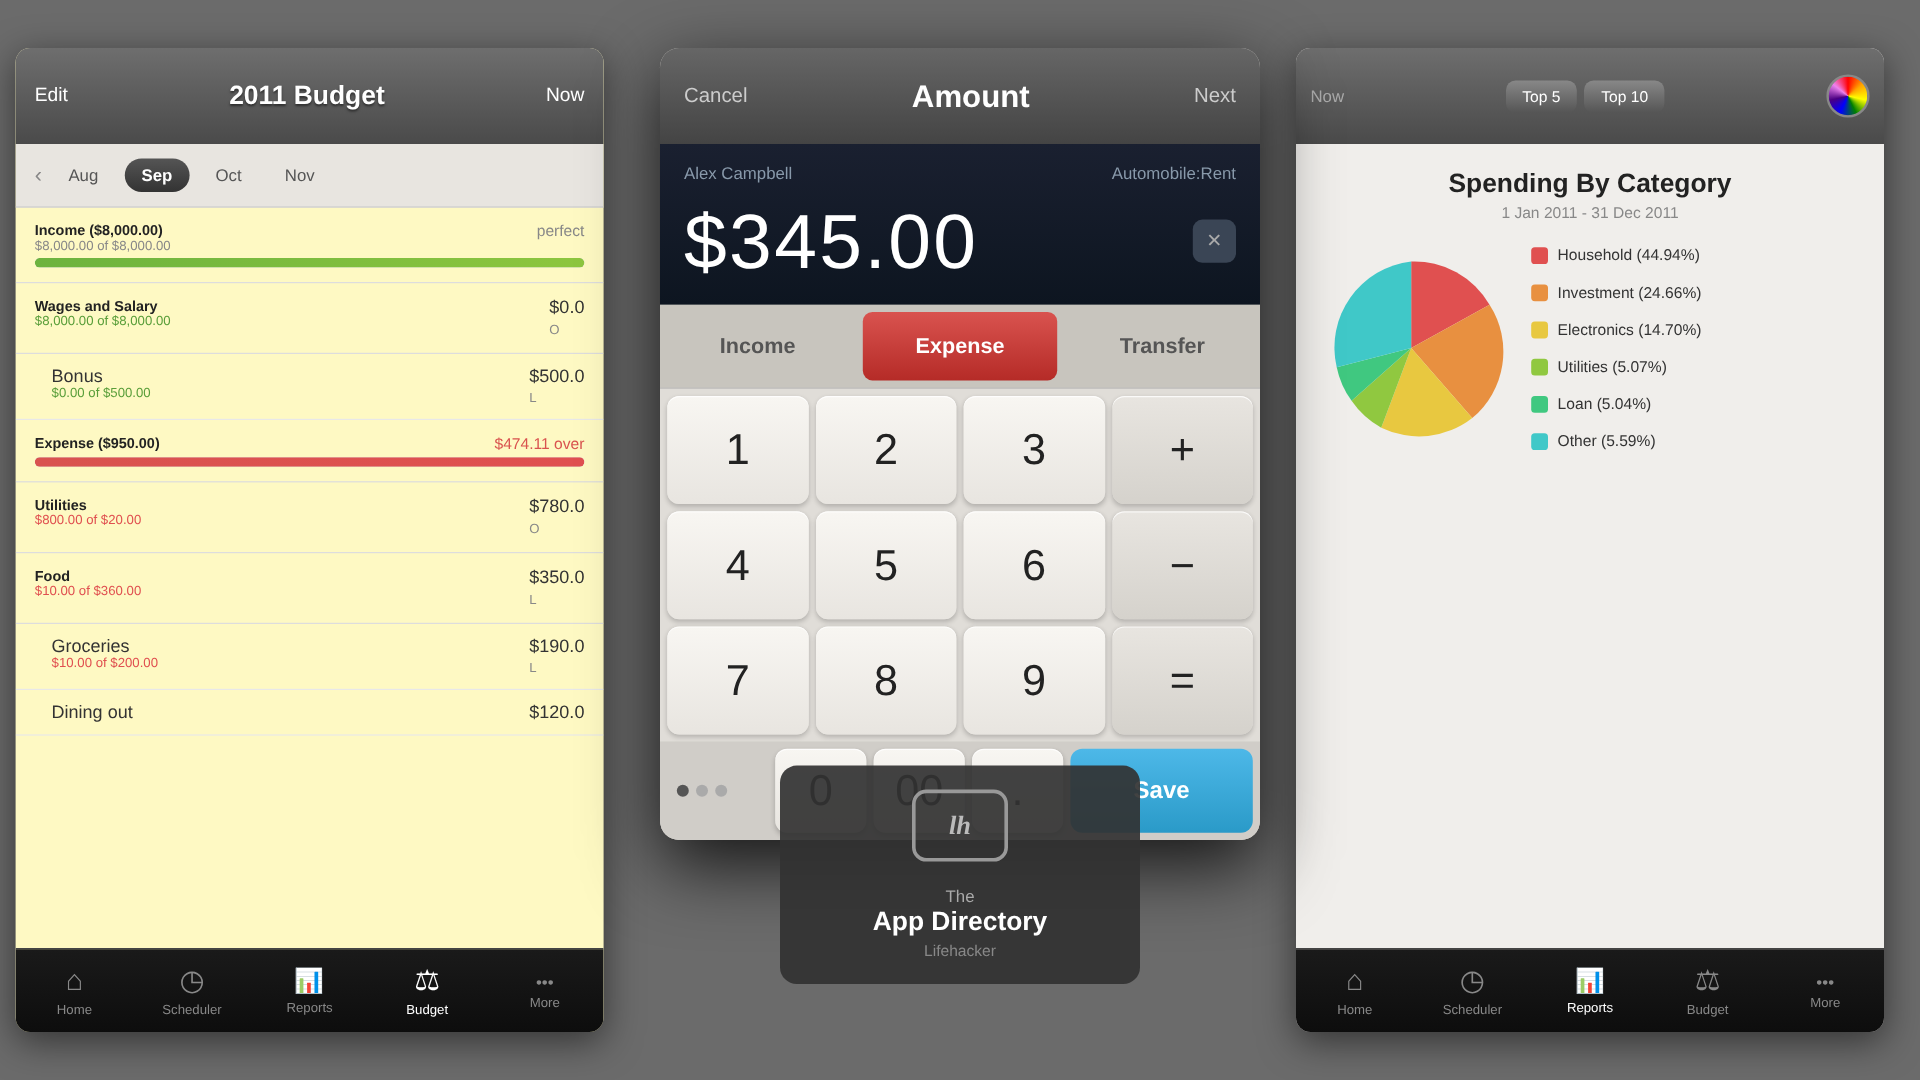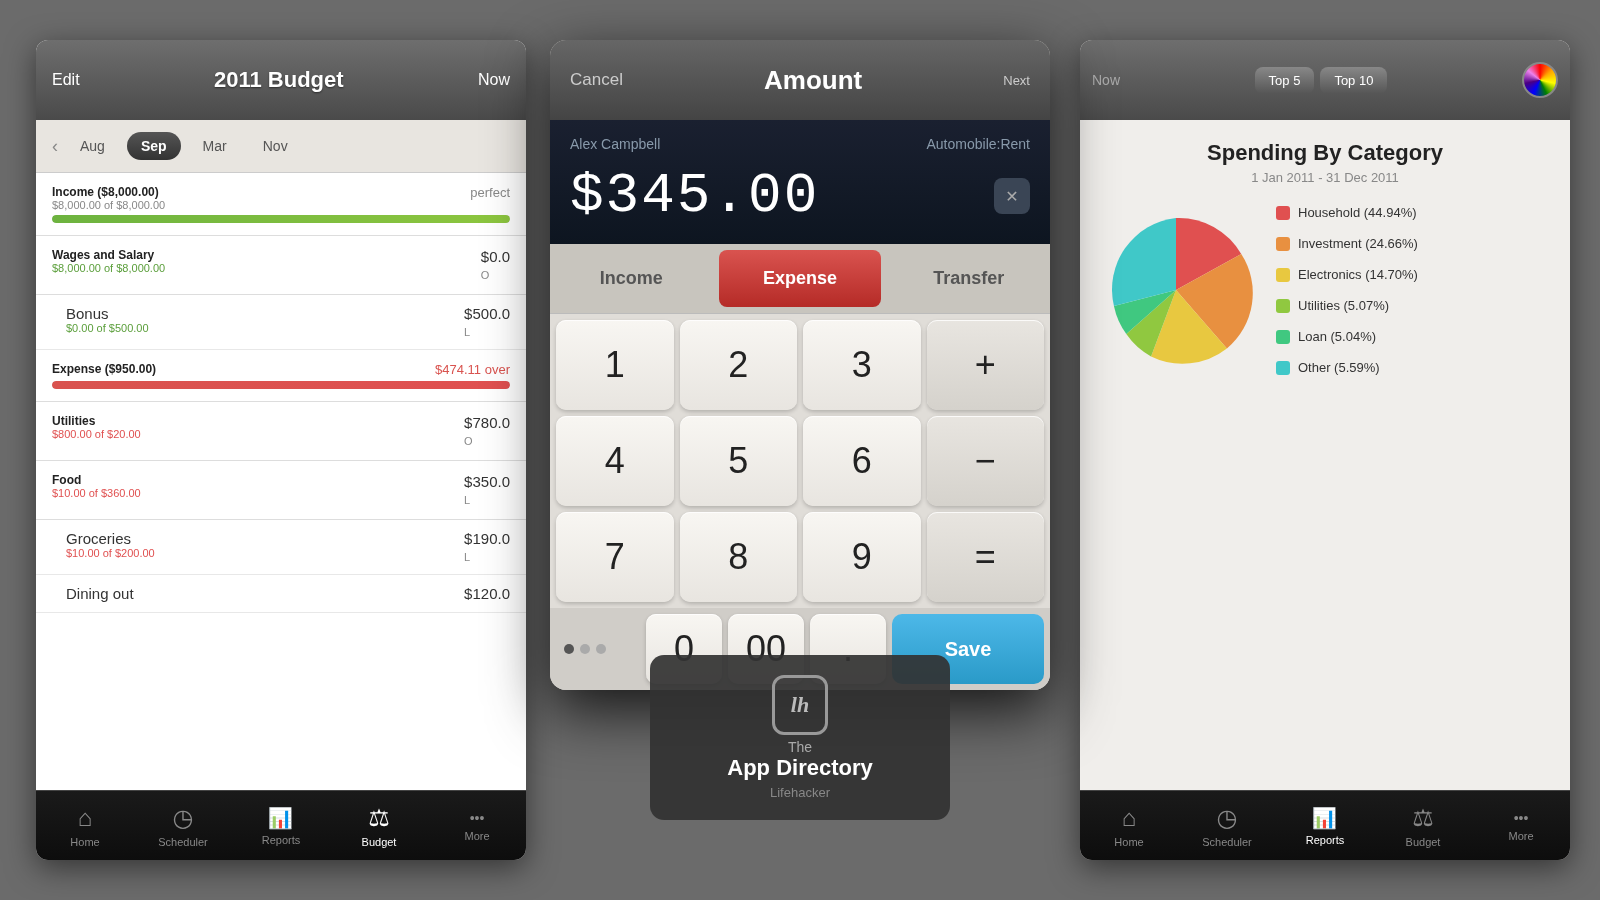--- a/index.html
+++ b/index.html
@@ -8,25 +8,25 @@
       height: 900px;
       background: #6b6b6b;
       font-family: -apple-system, 'Helvetica Neue', Arial, sans-serif;
       overflow: hidden;
       position: relative;
     }
 
     
     .panel-left {
       position: absolute;
-      left: 36px;
+      left: 13px;
       top: 40px;
       width: 490px;
       height: 820px;
-      background: #ffffff;
+      background: #fef9c3;
       border-radius: 12px;
       overflow: hidden;
       box-shadow: 0 8px 30px rgba(0,0,0,0.5);
     }
 
     .panel-header {
       background: linear-gradient(180deg, #6e6e6e 0%, #4a4a4a 100%);
       padding: 0 16px;
       height: 80px;
       display: flex;
@@ -361,21 +361,21 @@
     }
 
     .modal-header .modal-title {
       color: white;
       font-size: 26px;
       font-weight: bold;
     }
 
     .modal-header .next-btn {
       color: #ccc;
-      font-size: 13px;
+      font-size: 17px;
       background: none;
       border: none;
       cursor: pointer;
     }
 
     .amount-display {
       background: linear-gradient(180deg, #1a2030 0%, #0d1520 100%);
       padding: 16px 20px;
       margin: 0;
     }
@@ -389,24 +389,23 @@
     }
 
     .amount-display .amount-row {
       display: flex;
       align-items: center;
       justify-content: space-between;
     }
 
     .amount-display .amount-value {
       color: white;
-      font-size: 56px;
+      font-size: 64px;
       font-weight: 200;
       letter-spacing: 2px;
-      font-family: Liberation Mono, monospace;
     }
 
     .amount-display .clear-btn {
       width: 36px;
       height: 36px;
       background: #3a4555;
       border-radius: 8px;
       display: flex;
       align-items: center;
       justify-content: center;
@@ -515,25 +514,25 @@
       transform: translateX(-50%);
       background: rgba(50, 50, 50, 0.92);
       border-radius: 14px;
       padding: 20px 30px;
       text-align: center;
       z-index: 20;
       width: 300px;
     }
 
     .watermark-icon {
-      width: 56px;
+      width: 80px;
       height: 60px;
       border: 3px solid #999;
       border-radius: 12px;
-      margin: 0 auto 4px;
+      margin: 0 auto 21px;
       display: flex;
       align-items: center;
       justify-content: center;
       color: #bbb;
       font-size: 28px;
       font-style: italic;
       font-weight: bold;
     }
   </style>
 </head>
@@ -543,21 +542,21 @@
   <div class="panel-header">
     <button class="btn">Edit</button>
     <span class="title">2011 Budget</span>
     <button class="btn">Now</button>
   </div>
 
   <div class="month-nav">
     <span class="arrow">‹</span>
     <button class="month-btn">Aug</button>
     <button class="month-btn active">Sep</button>
-    <button class="month-btn">Mar</button>
+    <button class="month-btn">Oct</button>
     <button class="month-btn">Nov</button>
   </div>
 
   <div class="budget-content">
 
     <div class="budget-section">
       <div class="budget-section-header">
         <div>
           <div class="label">Income ($8,000.00)</div>
           <div class="sub">$8,000.00 of $8,000.00</div>

